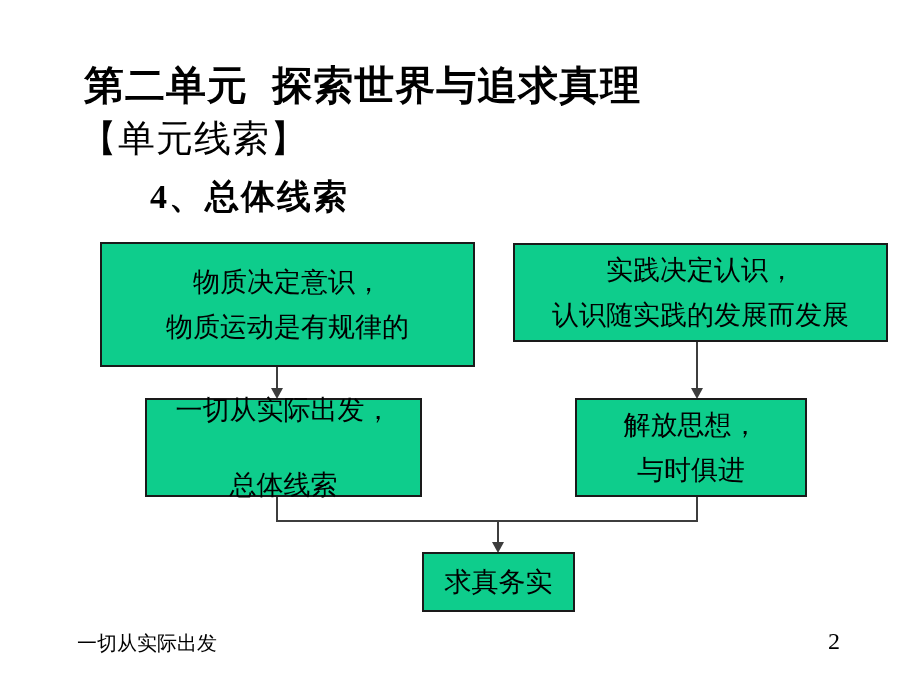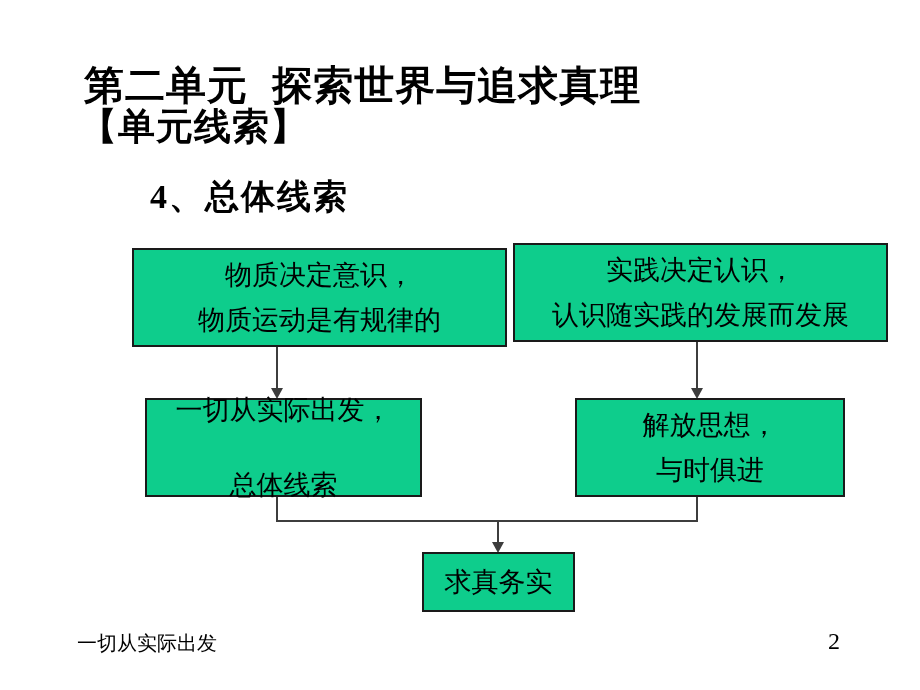--- a/index.html
+++ b/index.html
@@ -10,40 +10,40 @@
     font-family:"Liberation Sans",sans-serif;
     color:var(--text,#000);
     overflow:hidden;
   }
   .title{
     position:absolute;left:84px;top:58px;
     font-size:40px;font-weight:bold;letter-spacing:1px;
     white-space:pre;
   }
   .section-label{
-    position:absolute;left:80px;top:102px;
-    font-size:37px;font-weight:bold;letter-spacing:1px;
+    position:absolute;left:80px;top:114px;
+    font-size:37px;font-weight:normal;letter-spacing:1px;
   }
   .subtitle{
     position:absolute;left:150px;top:174px;
     font-size:34px;font-weight:bold;
     font-family:"Liberation Serif","DejaVu Serif",serif;
     letter-spacing:2px;
   }
   .fbox{
     position:absolute;box-sizing:border-box;
     background:var(--box-fill,#0ECD8C);
     border:2px solid var(--box-border,#1a1a1a);
     display:flex;flex-direction:column;justify-content:center;align-items:center;
     text-align:center;font-size:27px;line-height:45px;color:var(--text,#000);
   }
-  .b1{left:100px;top:248px;width:375px;height:99px;margin-left:32px;}
+  .b1{left:100px;top:242px;width:375px;height:125px;}
   .b2{left:513px;top:243px;width:375px;height:99px;}
   .b3{left:145px;top:398px;width:277px;height:99px;gap:30px;}
-  .b4{left:575px;top:398px;width:270px;height:99px;}
+  .b4{left:575px;top:398px;width:232px;height:99px;}
   .b5{left:422px;top:552px;width:153px;height:60px;}
   .connector-layer{
     position:absolute;left:0;top:0;width:920px;height:690px;
     pointer-events:none;
   }
   .footer-left{
     position:absolute;left:77px;top:630px;
     font-size:20px;
     font-family:"Liberation Serif","DejaVu Serif",serif;
   }

